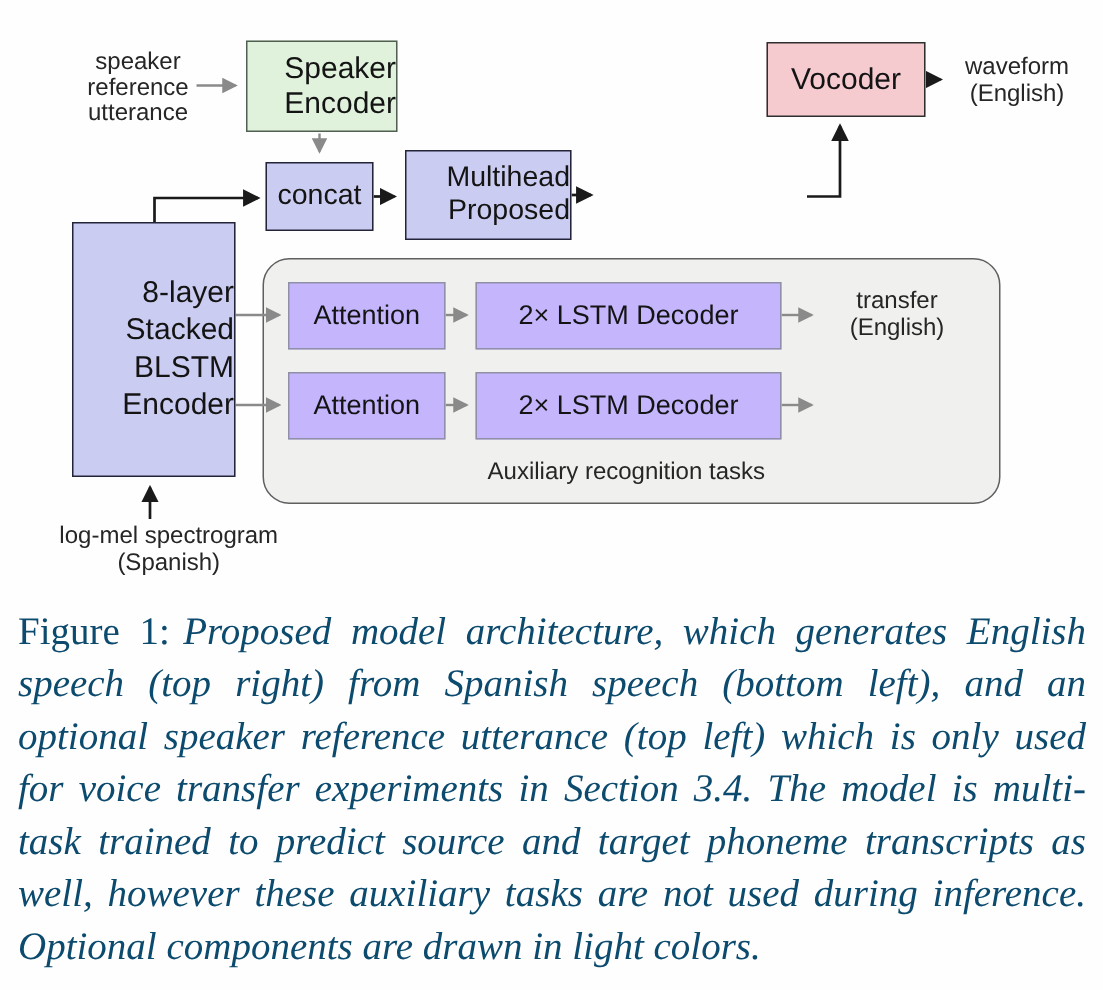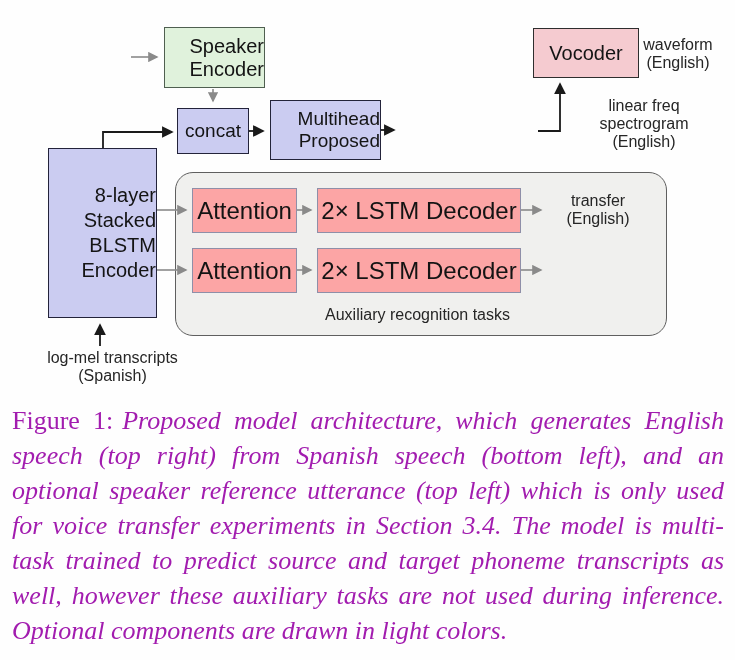--- a/index.html
+++ b/index.html
@@ -4,30 +4,30 @@
 <style>
   html,body{margin:0;padding:0;background:#ffffff;}
   body{width:735px;height:660px;position:relative;overflow:hidden;
        font-family:"Liberation Sans",sans-serif;}
   .page{position:absolute;inset:0;background:#fefefe;}
   .diagram{position:absolute;left:0;top:0;width:735px;height:402px;}
   .diagram svg{position:absolute;left:0;top:0;z-index:2;pointer-events:none;}
   .box{position:absolute;z-index:3;display:flex;align-items:center;justify-content:center;
        text-align:right;color:#141414;box-sizing:border-box;}
   .main{background:#cbccf1;border:1.6px solid #23233a;font-size:19px;line-height:22px;}
-  .opt {background:#fca5a5;border:1.4px solid #8f8fa8;font-size:24px;line-height:21px;}
+  .opt {background:#c4b5fd;border:1.4px solid #8f8fa8;font-size:18px;line-height:21px;}
   .green{background:#e0f2dc;border:1.6px solid #4f5f50;font-size:20px;line-height:23px;}
-  .pink{background:#f5cbd0;border:1.6px solid #2e2e2e;font-size:20px;margin-left:22px;}
+  .pink{background:#f5cbd0;border:1.6px solid #2e2e2e;font-size:20px;}
   .panel{position:absolute;z-index:1;background:#f0f0ee;border:1.6px solid #5f5f5f;
          border-radius:18px;box-sizing:border-box;}
   .lab{position:absolute;z-index:3;text-align:center;color:#262626;
        font-size:16px;line-height:18px;}
   .caption{position:absolute;left:12px;top:403px;width:712px;margin:0;z-index:3;
            font-family:"Liberation Serif",serif;font-size:26px;line-height:35px;
-           color:#a21caf;text-align:justify;}
+           color:#0c4a6e;text-align:justify;}
   .cap-label{font-style:normal;margin-right:9px;}
   .cap-body{font-style:italic;}
 </style>
 </head>
 <body>
 
 <div class="page">
 
   <div class="diagram">
 
@@ -55,25 +55,25 @@
         <path d="M213,89 L213,101" marker-end="url(#ag)"></path>
         <path d="M157,210 L186,210" marker-end="url(#ag)"></path>
         <path d="M157,270 L186,270" marker-end="url(#ag)"></path>
         <path d="M297,210 L311,210" marker-end="url(#ag)"></path>
         <path d="M297,270 L311,270" marker-end="url(#ag)"></path>
         <path d="M521,210 L541,210" marker-end="url(#ag)"></path>
         <path d="M521,270 L541,270" marker-end="url(#ag)"></path>
       </g>
     </svg>
 
+    <div class="lab" style="left:48px;top:33px;width:88px;line-height:17px;">speaker reference utterance</div>
     <div class="lab" style="left:626px;top:36px;width:104px;">waveform (English)</div>
-    <div class="lab" style="left:589px;top:97px;width:110px;">linear freq spectrogram (English)</div>
     <div class="lab" style="left:548px;top:192px;width:100px;">transfer (English)</div>
     <div class="lab" style="left:285px;top:306px;width:265px;">Auxiliary recognition tasks</div>
-    <div class="lab" style="left:15px;top:349px;width:195px;">log-mel transcripts (Spanish)</div>
+    <div class="lab" style="left:15px;top:349px;width:195px;">log-mel spectrogram (Spanish)</div>
 
     <div class="box green" style="left:164px;top:27px;width:101px;height:61px;">Speaker Encoder</div>
     <div class="box pink" style="left:511px;top:28px;width:106px;height:50px;">Vocoder</div>
     <div class="box main" style="left:177px;top:108px;width:72px;height:46px;">concat</div>
     <div class="box main" style="left:270px;top:100px;width:111px;height:60px;">Multihead Proposed</div>
     <div class="box main" style="left:48px;top:148px;width:109px;height:170px;font-size:20px;line-height:25px;">8-layer Stacked BLSTM Encoder</div>
     <div class="box opt" style="left:192px;top:188px;width:105px;height:45px;">Attention</div>
     <div class="box opt" style="left:317px;top:188px;width:204px;height:45px;">2× LSTM Decoder</div>
     <div class="box opt" style="left:192px;top:248px;width:105px;height:45px;">Attention</div>
     <div class="box opt" style="left:317px;top:248px;width:204px;height:45px;">2× LSTM Decoder</div>

